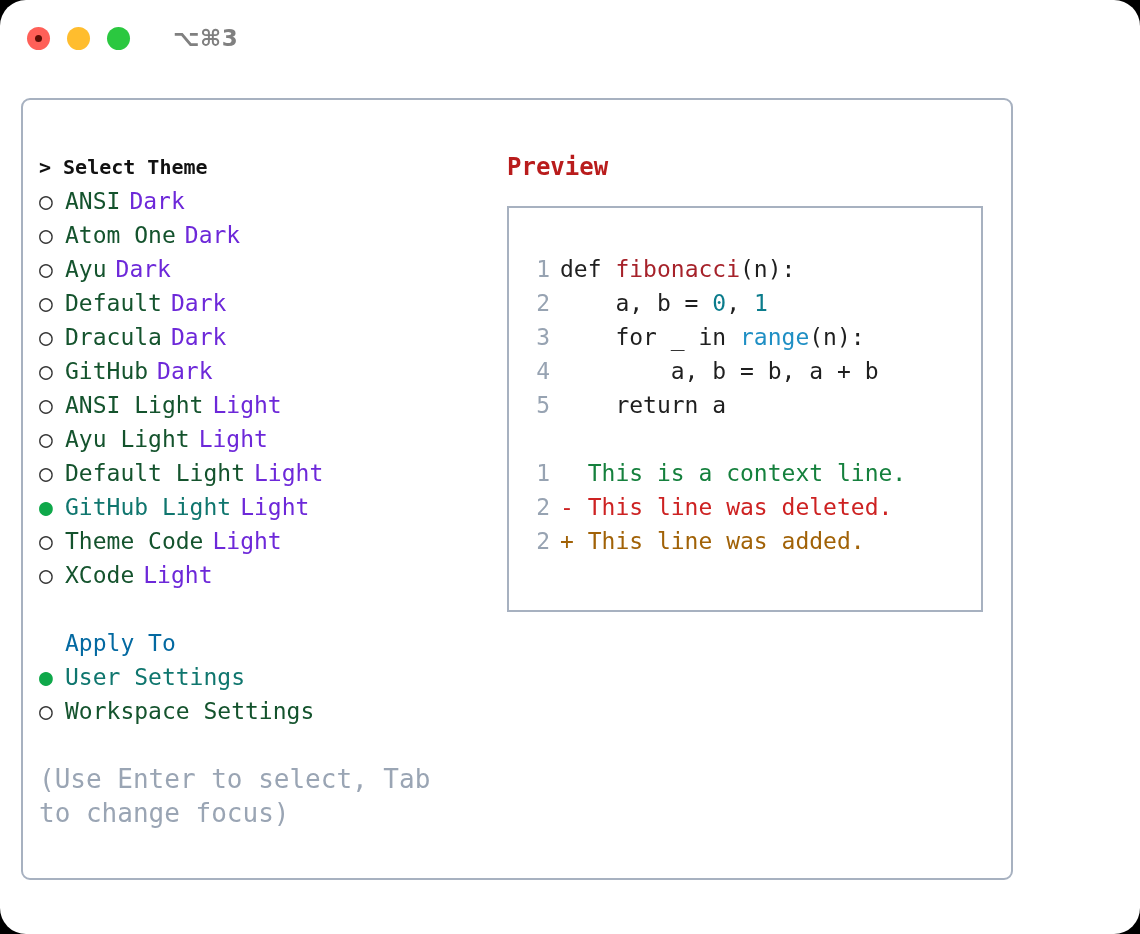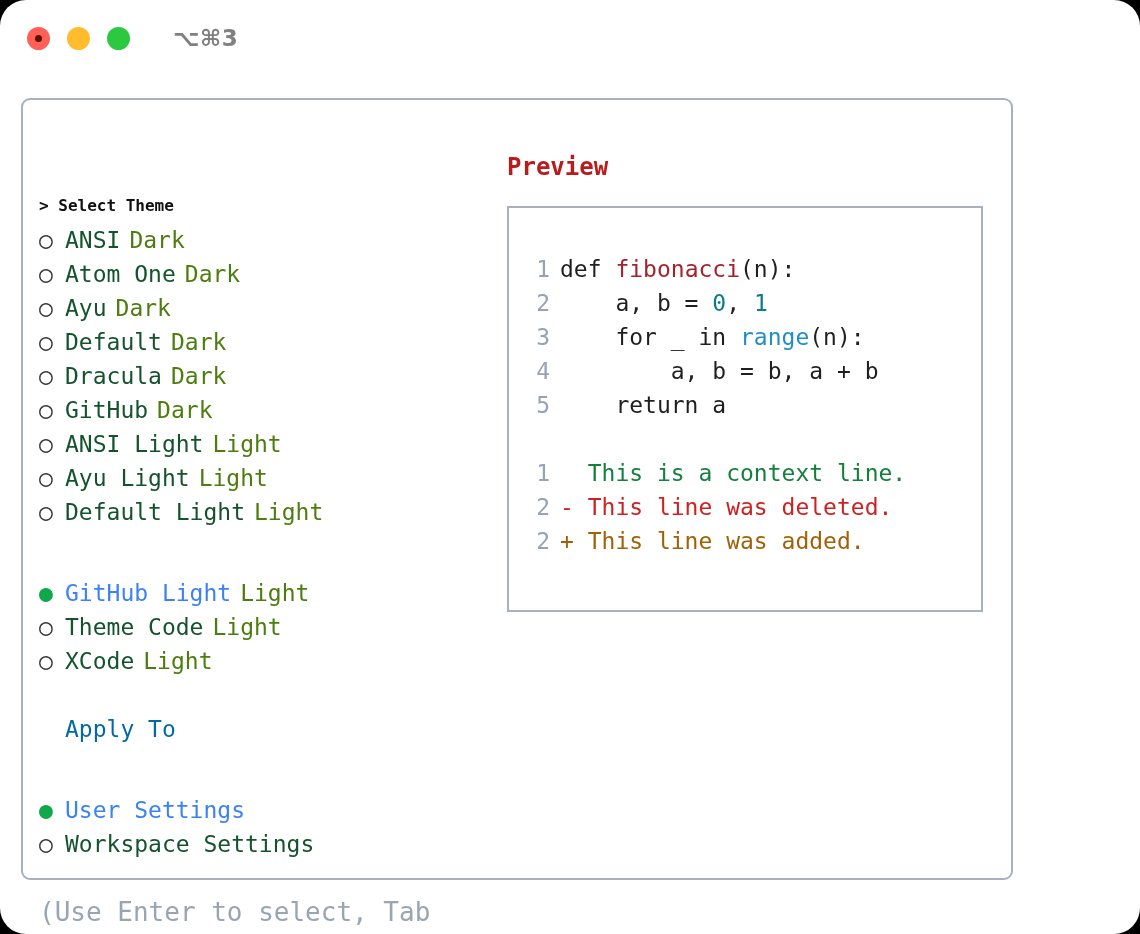--- a/index.html
+++ b/index.html
@@ -91,47 +91,46 @@
 
   
   .left-col {
     width: 462px;
     flex: 0 0 462px;
     padding: 50px 0 0 16px;
     box-sizing: border-box;
   }
 
   .list-header {
-    font-size: 16px;
+    font-size: 20px;
     font-weight: 700;
     color: #111111;
     line-height: 34px;
     white-space: pre;
-    margin-top: 39px;
   }
 
   .theme-row {
     display: flex;
     align-items: baseline;
     line-height: 34px;
     font-size: 23px;
     white-space: pre;
   }
   .bullet {
     width: 26px;
     flex: 0 0 26px;
     font-size: 23px;
     line-height: 34px;
     color: #3a3a3a;
   }
   .theme-row.selected .bullet { color: #0fa84a; }
   .theme-name { color: #14532d; }
-  .theme-row.selected .theme-name { color: #3b82f6; margin-top: 47px; }
+  .theme-row.selected .theme-name { color: #0f766e; }
   .theme-tag {
-    color: #4d7c0f;
+    color: #6d28d9;
     margin-left: 9px;
     text-align: center;
   }
 
   .apply-header {
     margin-top: 34px;
     padding-left: 26px;
     font-size: 23px;
     line-height: 34px;
     color: #0369a1;

